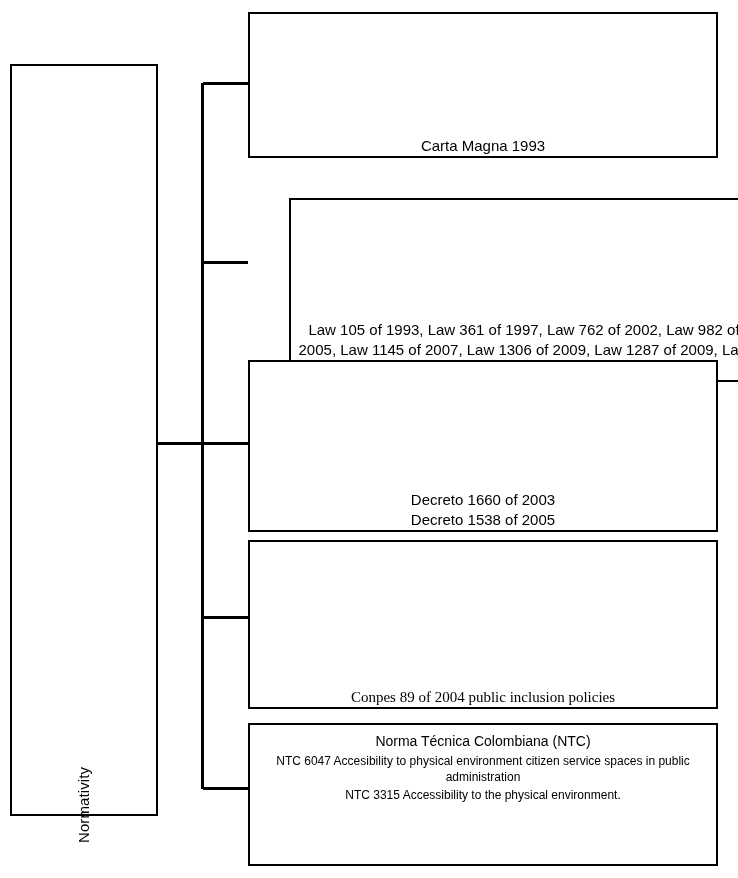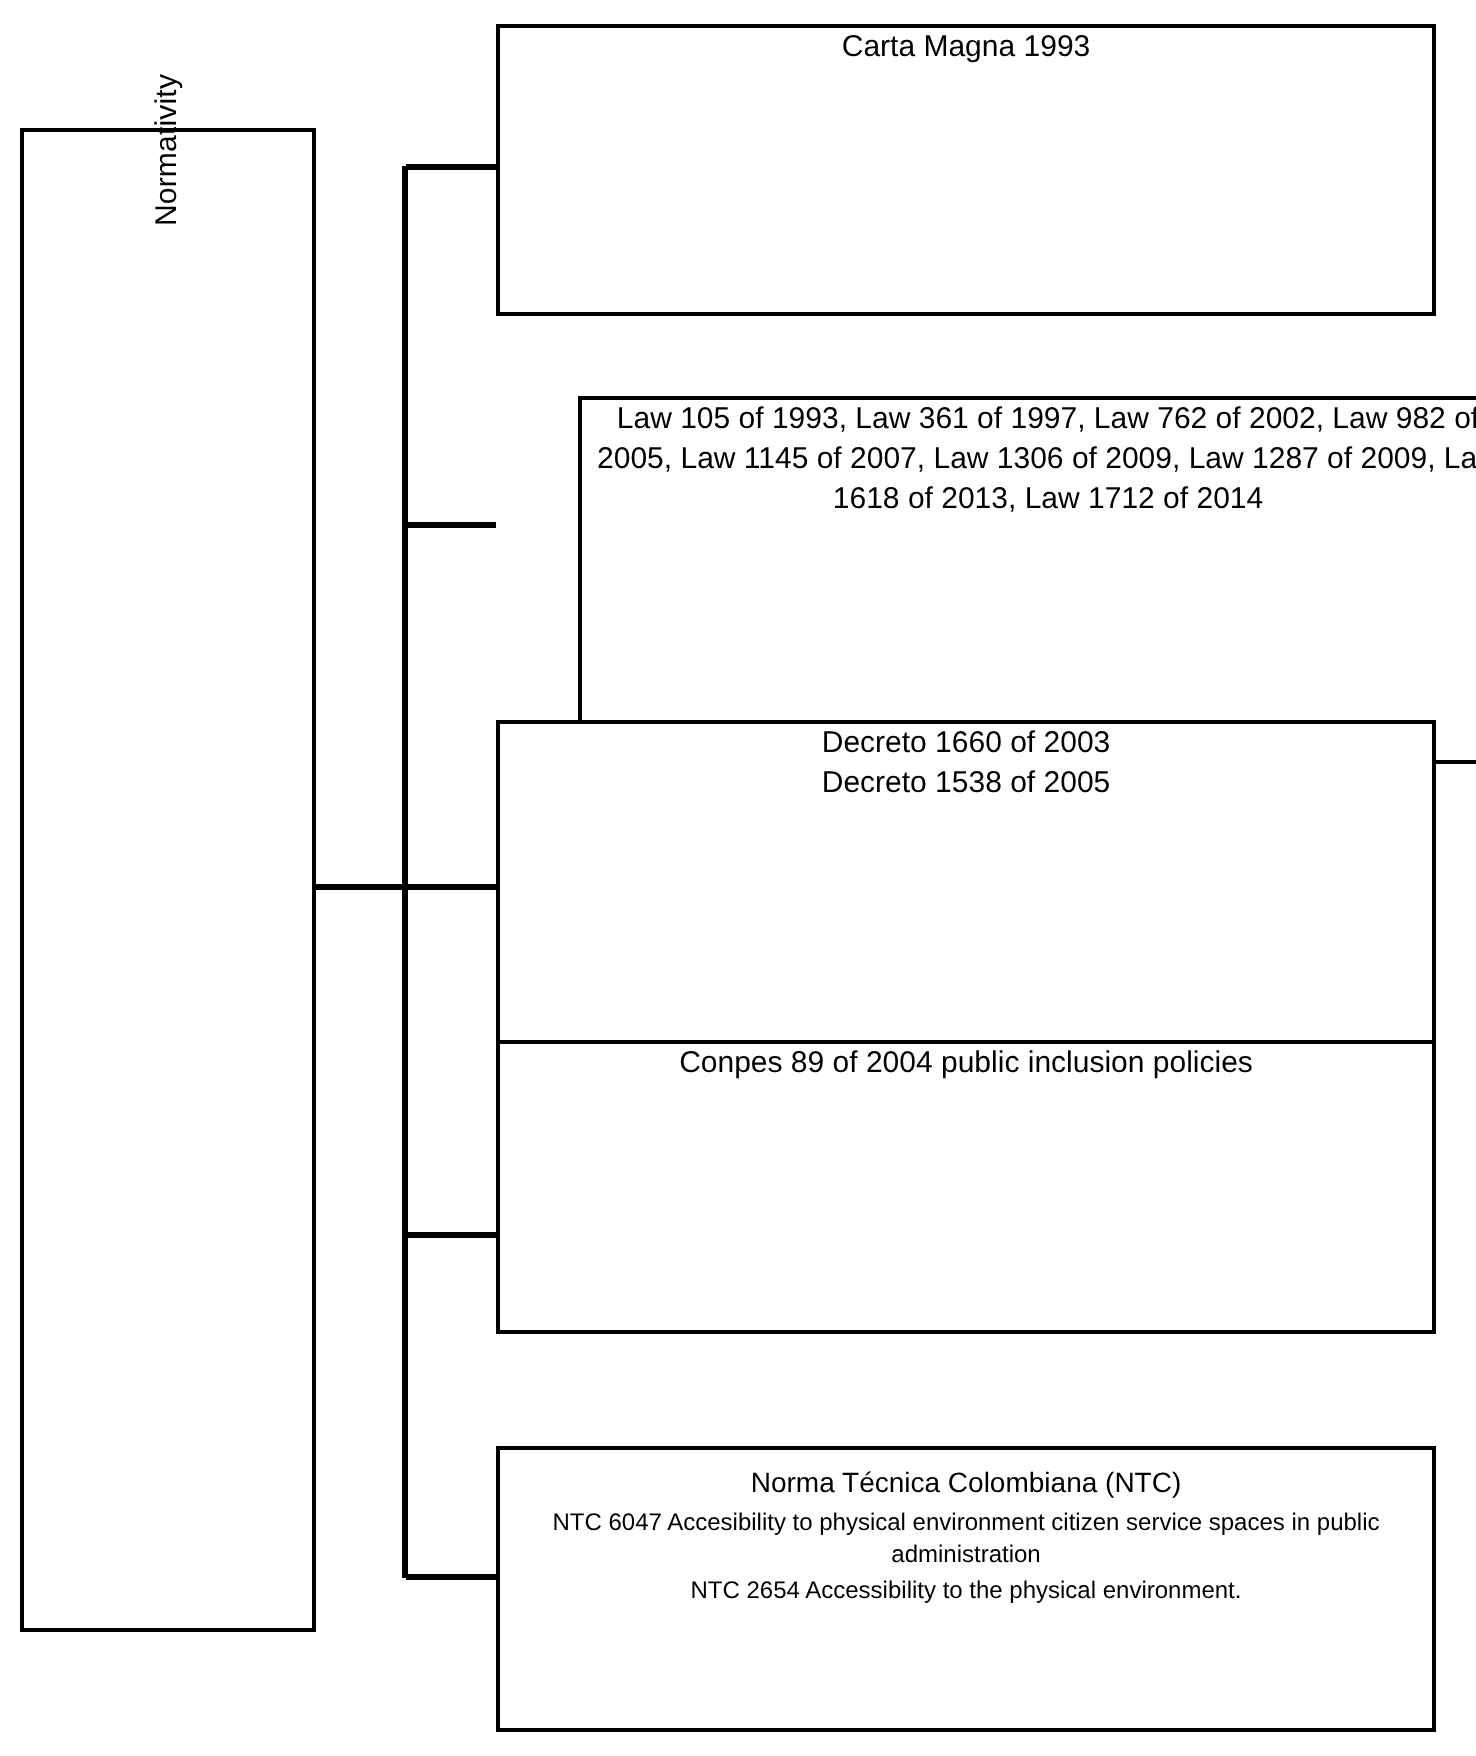--- a/index.html
+++ b/index.html
@@ -21,21 +21,21 @@
 
   
   .box {
     position: absolute;
     box-sizing: border-box;
     border: 2px solid #000000;
     background: #ffffff;
     display: flex;
     flex-direction: column;
     align-items: center;
-    justify-content: flex-start;
+    justify-content: flex-end;
     text-align: center;
   }
 
   .root-box {
     left: 10px;
     top: 64px;
     width: 148px;
     height: 752px;
   }
   .root-label {
@@ -55,21 +55,21 @@
     font-size: 15px;
     line-height: 1.34;
     padding: 0 10px;
     white-space: pre-line;
   }
 
   
   #leaf-0 { top: 12px;  height: 146px; }
   #leaf-1 { top: 198px; height: 184px; margin-left: 41px; }
   #leaf-2 { top: 360px; height: 172px; }
-  #leaf-3 { top: 520px; height: 147px; }
+  #leaf-3 { top: 540px; height: 169px; font-family: Liberation Serif, serif; }
   #leaf-4 { top: 723px; height: 143px; justify-content: flex-start; padding-top: 4px; }
 
   
   #leaf-1 .leaf-text { padding: 0 4px; }
 
   
   .ntc-title {
     font-size: 14px;
     line-height: 1.5;
     padding: 2px 0 0 0;
@@ -135,16 +135,16 @@
 Decreto 1538 of 2005</span>
   </div>
 
   <div class="box leaf" id="leaf-3">
     <span class="leaf-text">Conpes 89 of 2004 public inclusion policies</span>
   </div>
 
   <div class="box leaf" id="leaf-4">
     <span class="ntc-title">Norma Técnica Colombiana (NTC)</span>
     <span class="ntc-item">NTC 6047 Accesibility to physical environment citizen service spaces in public administration</span>
-    <span class="ntc-item">NTC 2654 Accessibility to the physical environment.</span>
+    <span class="ntc-item">NTC 3315 Accessibility to the physical environment.</span>
   </div>
 
 </div>
 
 </body></html>

